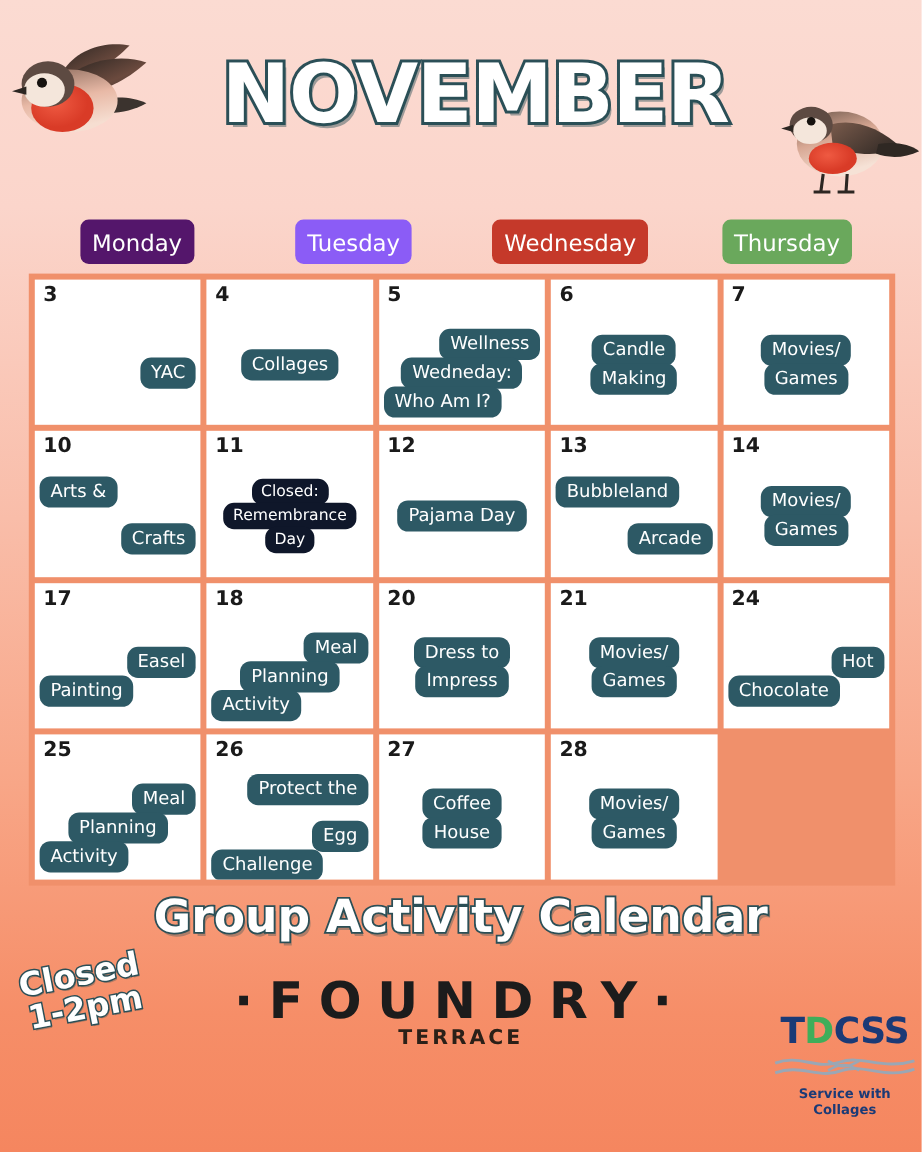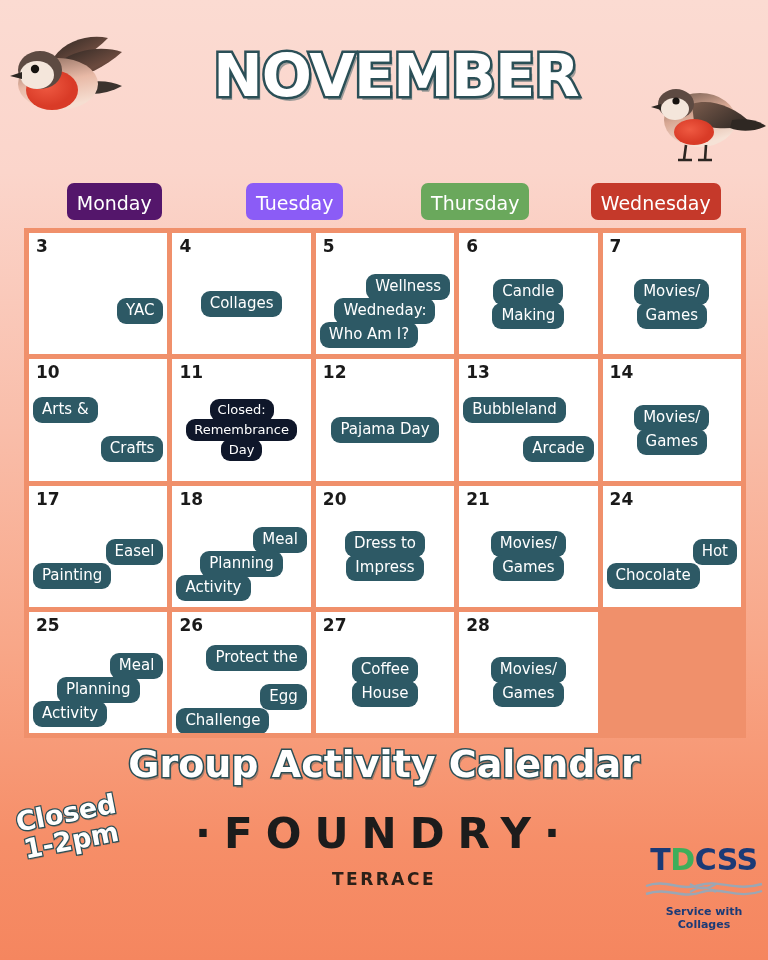--- a/index.html
+++ b/index.html
@@ -20,21 +20,21 @@
     position: relative;
     height: 170px;
   }
   .month-title {
     position: absolute;
     left: 0; right: 0;
     top: 46px;
     text-align: center;
     font-family: "DejaVu Sans", sans-serif;
     font-weight: 700;
-    font-size: 59px;
+    font-size: 68px;
     letter-spacing: -1px;
     color: #ffffff;
     -webkit-text-stroke: 5px #2b4f57;
     paint-order: stroke fill;
     line-height: 1;
     text-shadow: 3px 4px 0 rgba(43,79,87,0.45);
     margin-left: 24px;
   }
   .bird {
     position: absolute;
@@ -179,21 +179,20 @@
   }
   .foundry-word {
     font-family: "DejaVu Sans", sans-serif;
     font-weight: 700;
     font-size: 42px;
     letter-spacing: 13px;
     color: #1c1c1c;
     line-height: 1;
   }
   .foundry-sub {
-    margin-top: 14px;
     font-family: "DejaVu Sans", sans-serif;
     font-weight: 700;
     font-size: 17px;
     letter-spacing: 2.5px;
     color: #2b2018;
   }
   .tdcss {
     position: absolute;
     right: 0px;
     top: 118px;
@@ -287,24 +286,24 @@
 </div>
 
 <div class="day-row">
   <div class="day-col">
     <span class="day-pill" style="background:#54166b">Monday</span>
   </div>
   <div class="day-col">
     <span class="day-pill" style="background:#8b5cf6">Tuesday</span>
   </div>
   <div class="day-col">
+    <span class="day-pill" style="background:#c5392a">Wednesday</span>
+  </div>
+  <div class="day-col">
     <span class="day-pill" style="background:#6aa85c">Thursday</span>
-  </div>
-  <div class="day-col">
-    <span class="day-pill" style="background:#c5392a">Wednesday</span>
   </div>
 </div>
 
 <div class="grid" id="calendar-grid">
     <div class="cell">
       <div class="daynum">3</div>
       <div class="act-wrap">
         <div class="act-line act-r">YAC</div>
       </div>
     </div>

